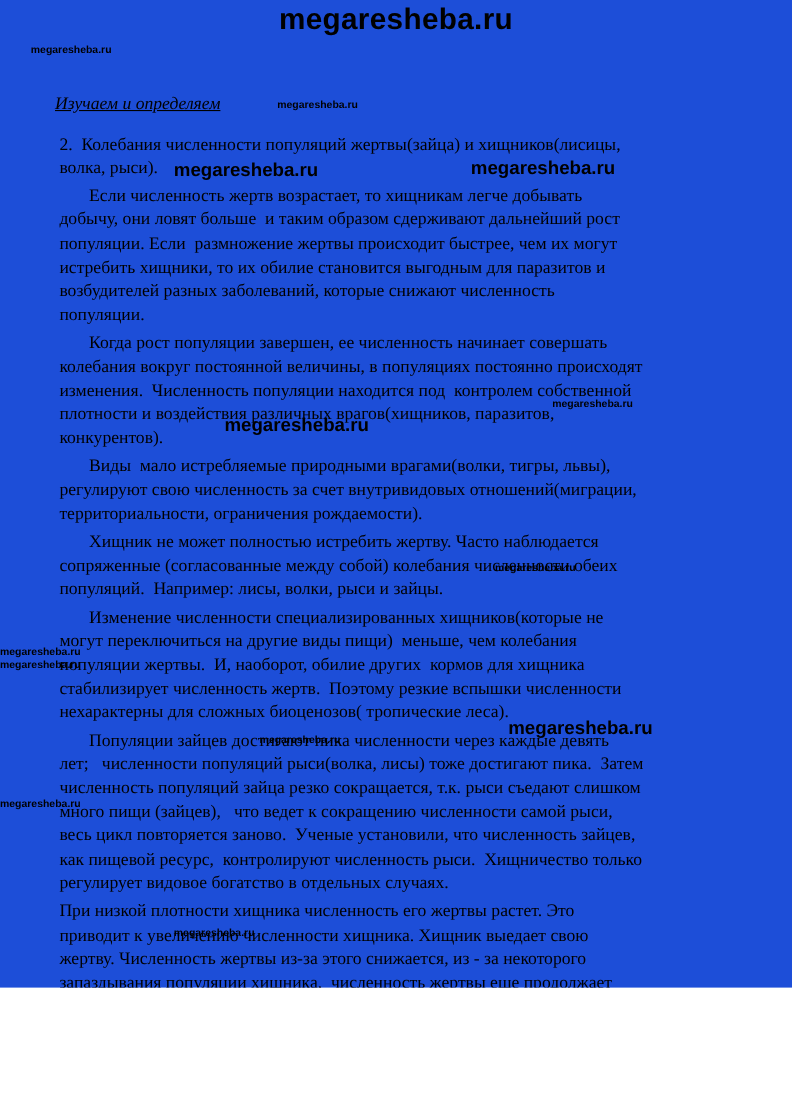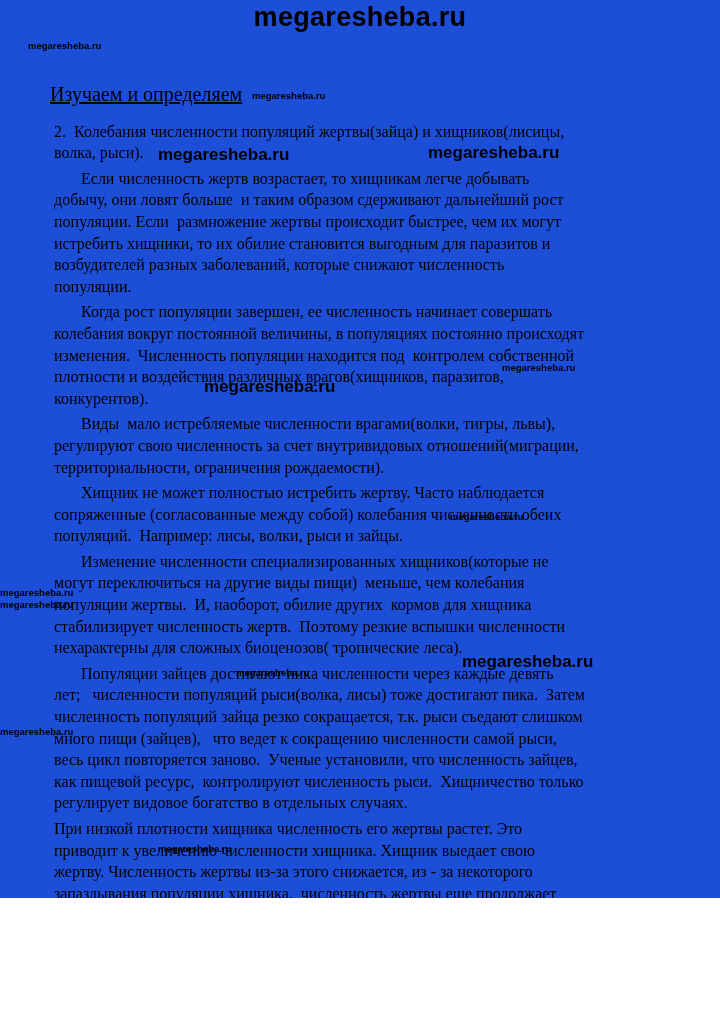--- a/index.html
+++ b/index.html
@@ -14,24 +14,25 @@
   }
   .content{
     position:absolute;
     left:50px;
     top:84px;
     width:648px;
     font-size:16px;
     line-height:21.6px;
   }
   .heading{
-    font-size:20px;
+    font-size:16px;
     font-weight:normal;
     text-decoration:underline;
     margin:0 0 15px 0;
+    font-style:italic;
   }
   .para{
     margin:4px;
     white-space:pre-wrap;
   }
   .para.indent{ text-indent:27px; }
   .wm{
     position:absolute;
     font-family:"Liberation Sans","DejaVu Sans",sans-serif;
     font-weight:700;
@@ -79,21 +80,21 @@
 добычу, они ловят больше  и таким образом сдерживают дальнейший рост
 популяции. Если  размножение жертвы происходит быстрее, чем их могут
 истребить хищники, то их обилие становится выгодным для паразитов и
 возбудителей разных заболеваний, которые снижают численность
 популяции.</p>
     <p class="para indent">Когда рост популяции завершен, ее численность начинает совершать
 колебания вокруг постоянной величины, в популяциях постоянно происходят
 изменения.  Численность популяции находится под  контролем собственной
 плотности и воздействия различных врагов(хищников, паразитов,
 конкурентов).</p>
-    <p class="para indent">Виды  мало истребляемые численности врагами(волки, тигры, львы),
+    <p class="para indent">Виды  мало истребляемые природными врагами(волки, тигры, львы),
 регулируют свою численность за счет внутривидовых отношений(миграции,
 территориальности, ограничения рождаемости).</p>
     <p class="para indent">Хищник не может полностью истребить жертву. Часто наблюдается
 сопряженные (согласованные между собой) колебания численности обеих
 популяций.  Например: лисы, волки, рыси и зайцы.</p>
     <p class="para indent">Изменение численности специализированных хищников(которые не
 могут переключиться на другие виды пищи)  меньше, чем колебания
 популяции жертвы.  И, наоборот, обилие других  кормов для хищника
 стабилизирует численность жертв.  Поэтому резкие вспышки численности
 нехарактерны для сложных биоценозов( тропические леса).</p>

